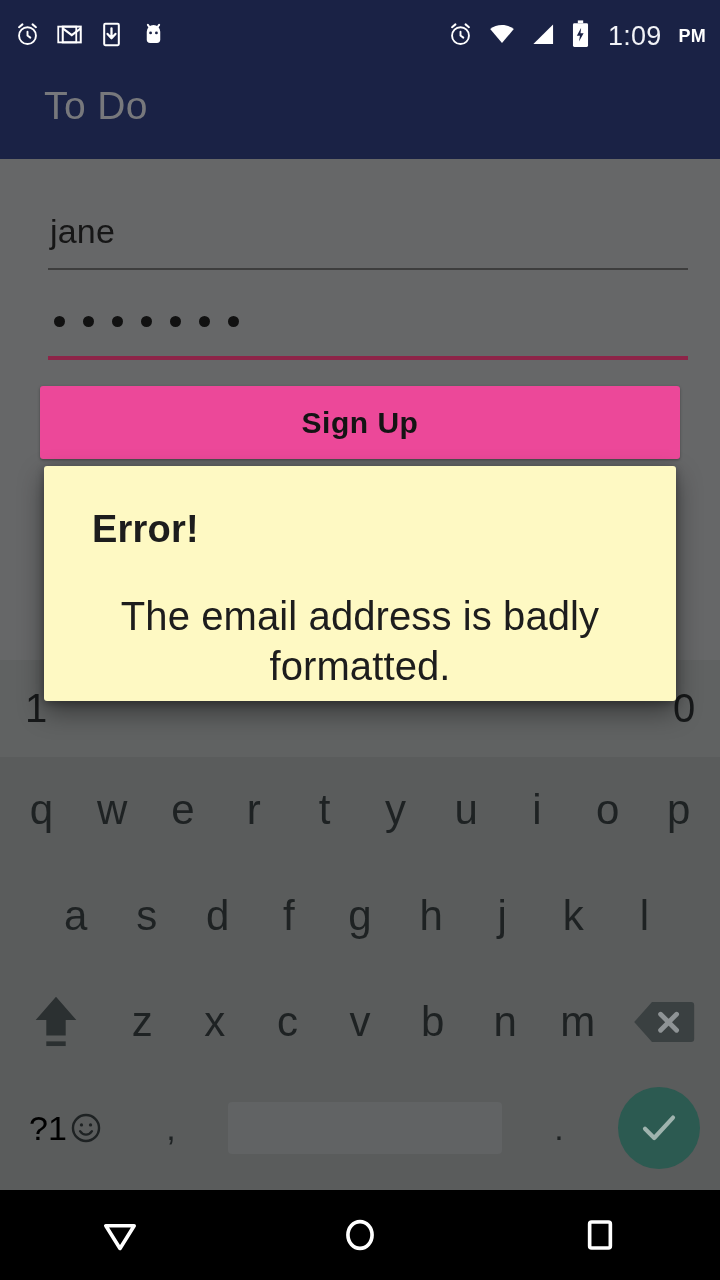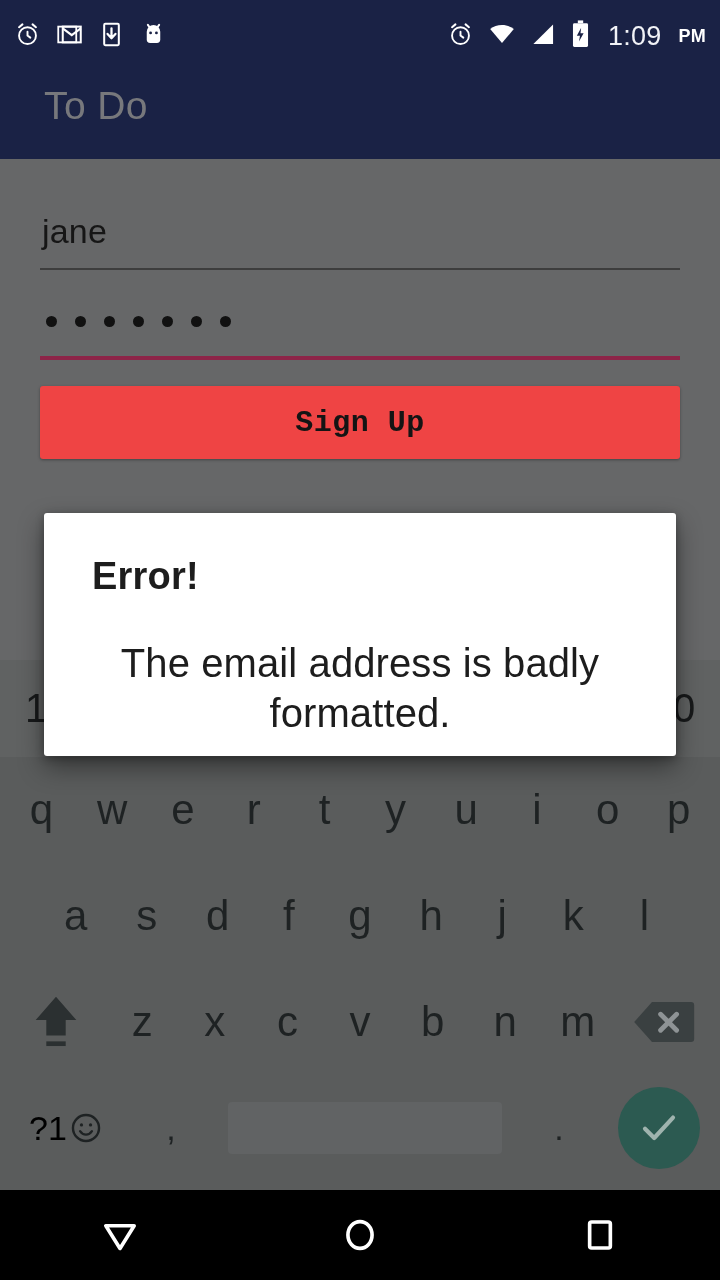--- a/index.html
+++ b/index.html
@@ -70,21 +70,21 @@
   #content {
     position: absolute;
     left: 0; top: 159px;
     width: 720px;
     height: 501px;
     background: #666768;
     z-index: 3;
   }
   .field {
     position: absolute;
-    left: 40px;
+    left: 48px;
     width: 640px;
   }
   #email-field { top: 46px; }
   #password-field { top: 136px; }
   .field-text {
     font-size: 34px;
     color: #161616;
     height: 52px;
     line-height: 52px;
     padding-left: 2px;
@@ -109,28 +109,28 @@
   }
   .dot {
     width: 11px; height: 11px;
     border-radius: 50%;
     background: #111;
   }
   #signup-button {
     position: absolute;
     left: 40px; top: 227px;
     width: 640px; height: 73px;
-    background: #ef4444;
+    background: #ec4899;
     border: none;
     border-radius: 3px;
     box-shadow: 0 1px 3px rgba(0,0,0,.35);
     color: #141414;
     font-size: 30px;
     font-weight: 700;
-    font-family: Liberation Mono, monospace;
+    font-family: Liberation Sans, sans-serif;
     letter-spacing: .5px;
     cursor: pointer;
   }
 
   
   #keyboard {
     position: absolute;
     left: 0; top: 660px;
     width: 720px;
     height: 530px;
@@ -222,26 +222,25 @@
     justify-content: center;
     cursor: pointer;
   }
 
   
   #dialog {
     position: absolute;
     left: 44px;
     top: 466px;
     width: 632px;
-    background: #ffffff;
+    background: #fef9c3;
     border-radius: 3px;
     box-shadow: 0 11px 26px rgba(0,0,0,.42), 0 2px 8px rgba(0,0,0,.3);
     z-index: 10;
-    padding-bottom: 18px;
-    margin-top: 47px;
+    padding-bottom: 10px;
   }
   #dialog-title {
     font-size: 38px;
     font-weight: 700;
     color: #1d1d1d;
     padding: 42px 48px 0 48px;
     letter-spacing: .2px;
   }
   #dialog-message {
     font-size: 40px;

